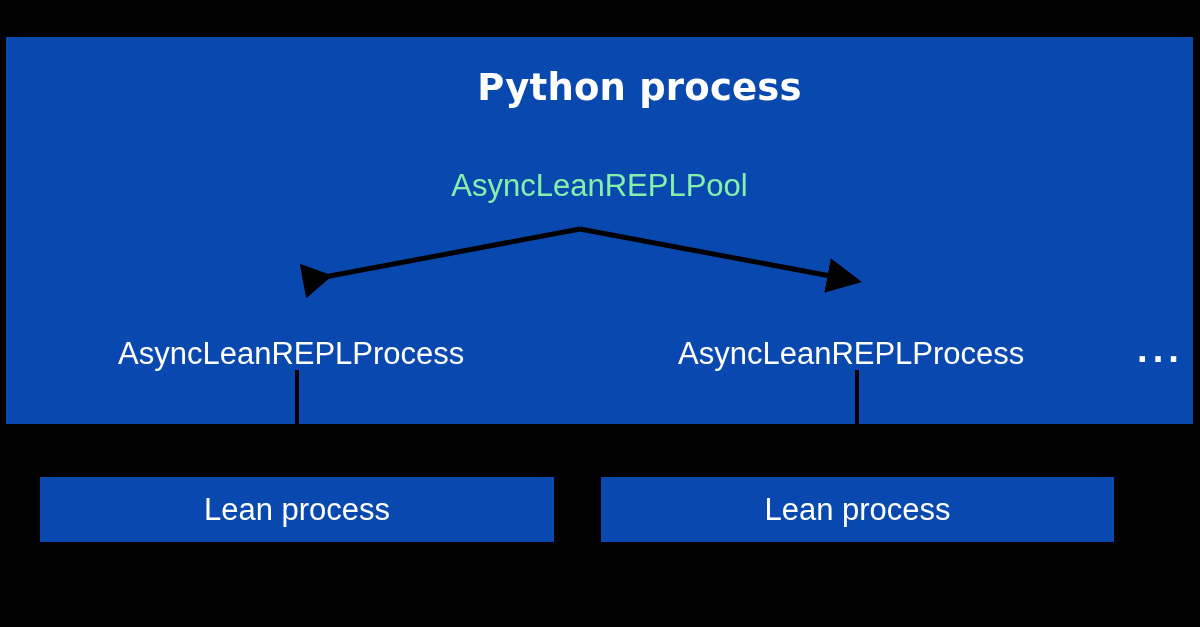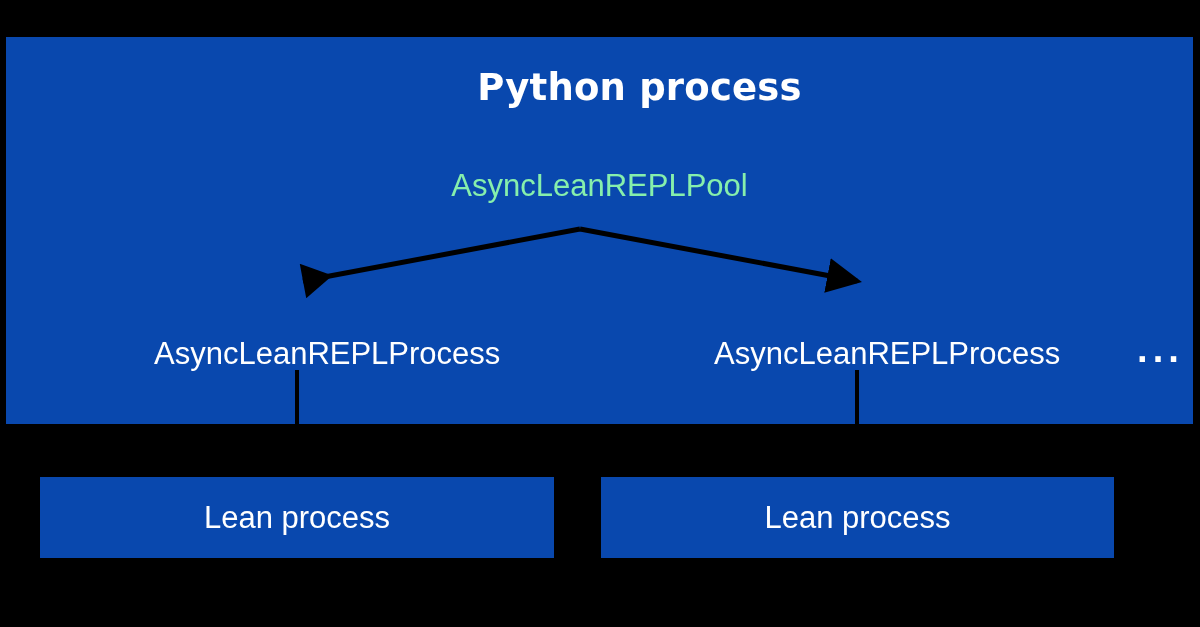--- a/index.html
+++ b/index.html
@@ -69,21 +69,20 @@
   
   .proc-label {
     position: absolute;
     top: 298px;
     color: #FFFFFF;
     font-size: 31px;
     font-weight: normal;
     white-space: nowrap;
     line-height: 1.2;
     font-family: "Liberation Sans", sans-serif;
-    margin-left: 36px;
   }
   .proc-label.left  { left: 112px; }
   .proc-label.right { left: 672px; }
 
   .ellipsis {
     position: absolute;
     left: 1131px;
     top: 300px;
     color: #FFFFFF;
     font-size: 38px;
@@ -100,21 +99,21 @@
     background: #000000;
     z-index: 5;
   }
   .stem.left  { left: 295px; top: 370px; height: 110px; }
   .stem.right { left: 855px; top: 370px; height: 110px; }
 
   
   .lean-box {
     position: absolute;
     top: 477px;
-    height: 81px;
+    height: 65px;
     background: #0948AE;
     display: flex;
     align-items: center;
     justify-content: center;
     z-index: 6;
   }
   .lean-box.left  { left: 40px;  width: 514px; }
   .lean-box.right { left: 601px; width: 513px; }
 
   .lean-label {

